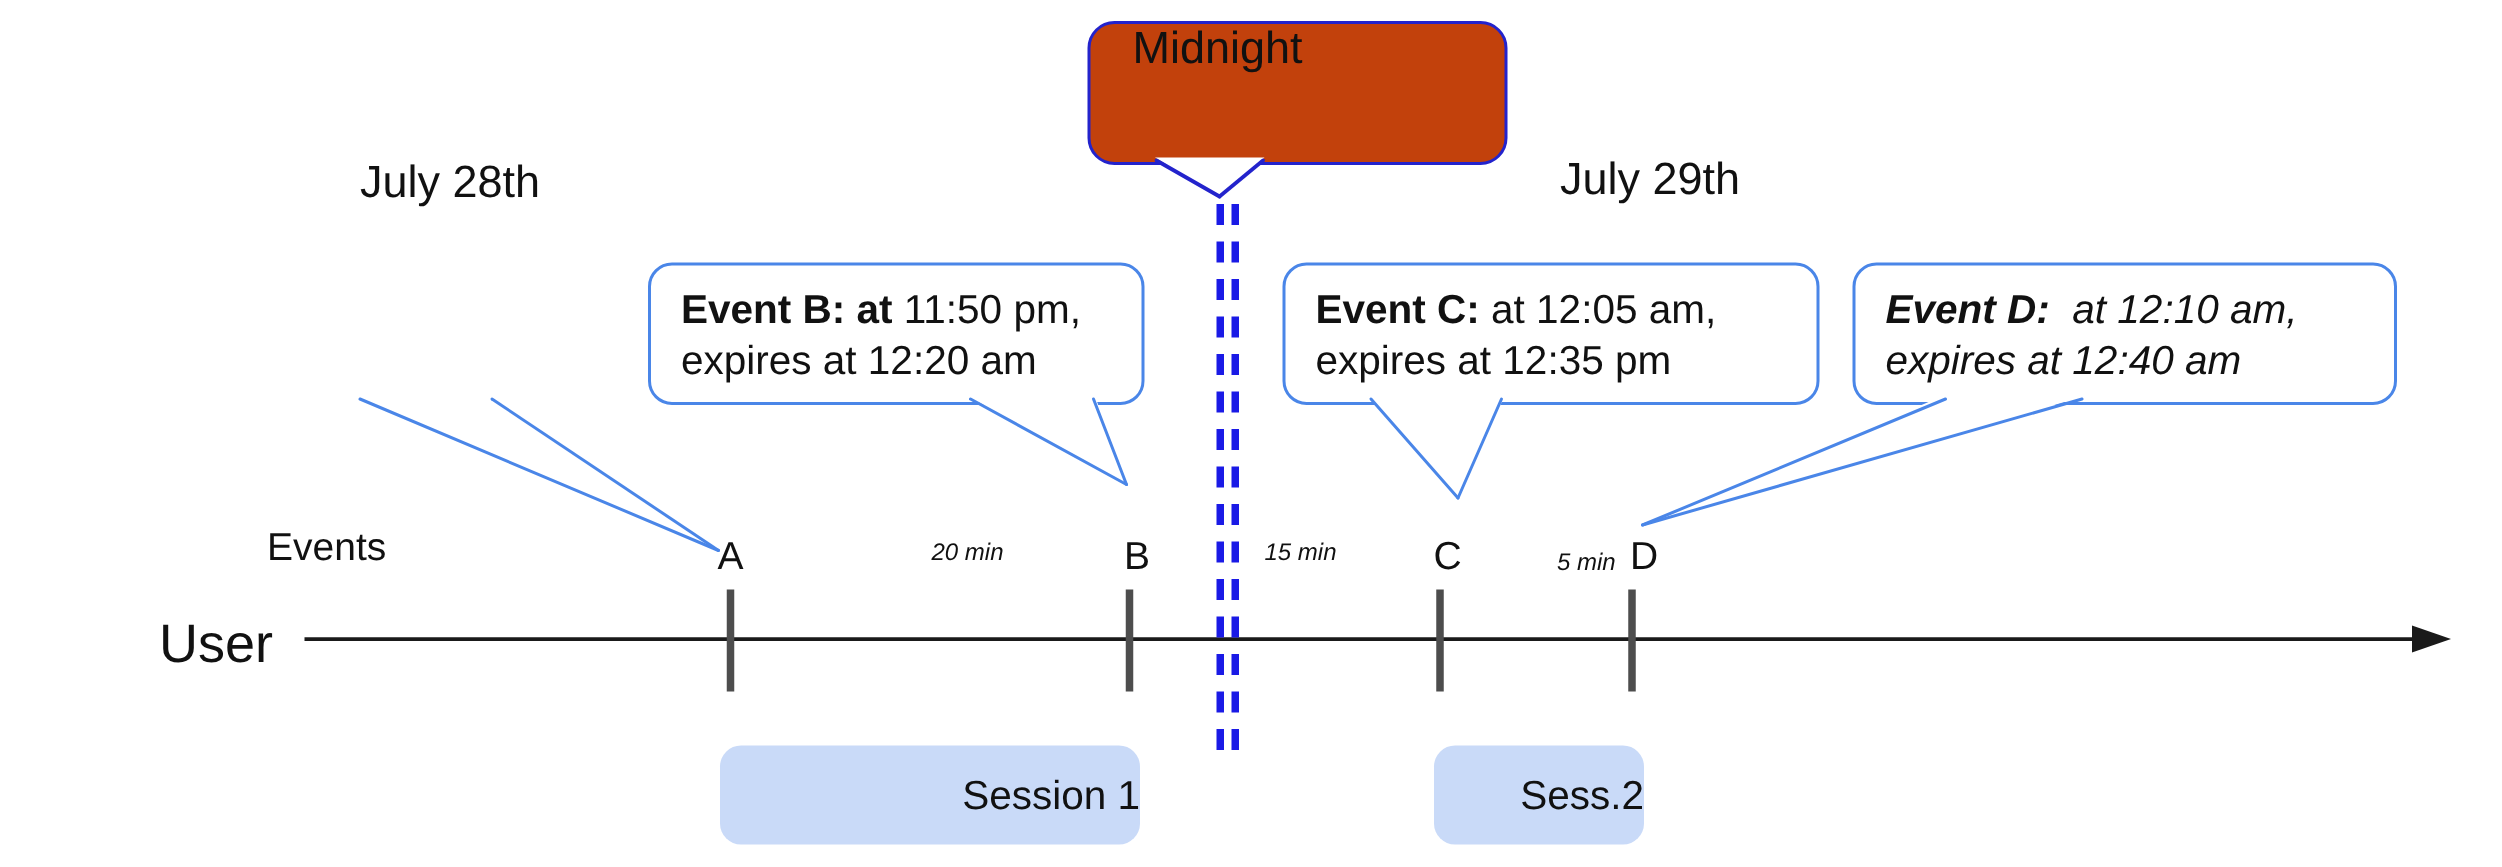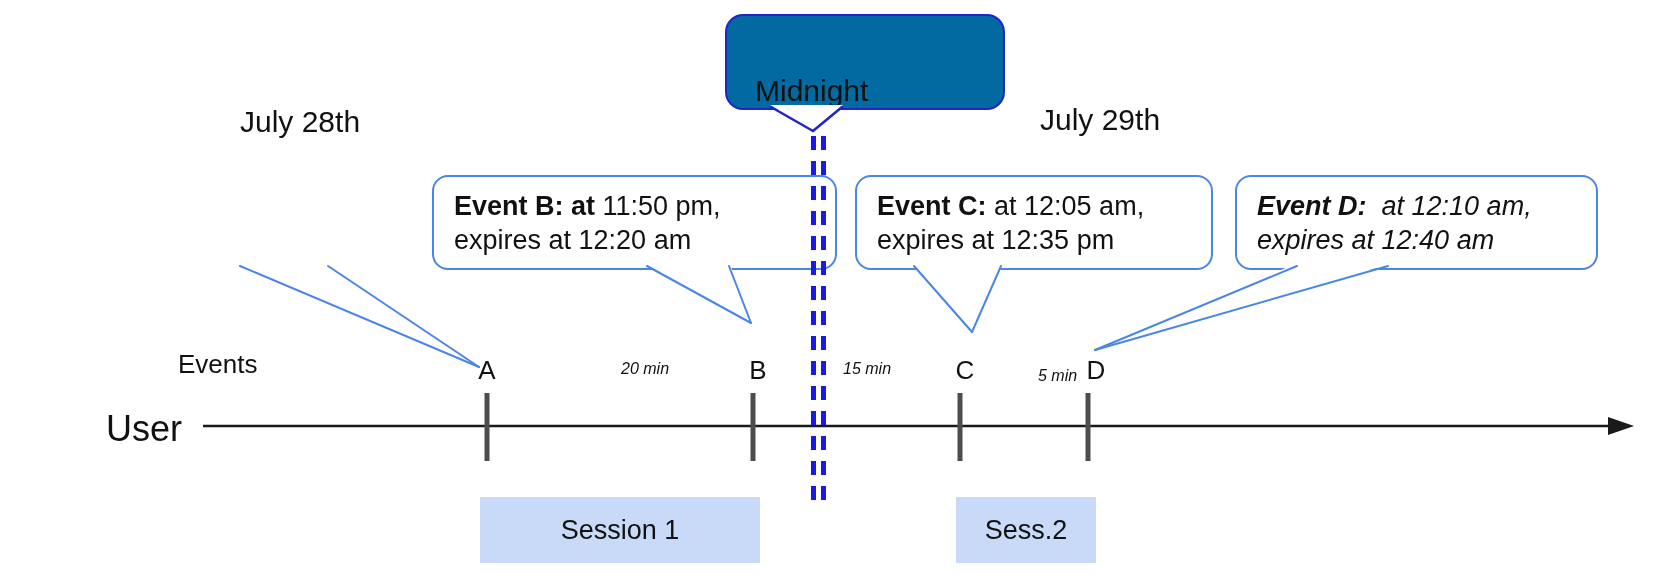--- a/index.html
+++ b/index.html
@@ -19,31 +19,31 @@
     border:2px solid var(--callout-blue);
     border-radius:16px;
     font-size:27px;
     line-height:34px;
     padding:12px 0 0 20px;
     z-index:1;
   }
   .callout .l1{white-space:pre-wrap;}
   .callout .l2{white-space:pre-wrap;}
   #callout-a{left:25px;  top:175px; width:370px; height:95px;}
-  #callout-b{left:432px; top:175px; width:405px; height:95px;}
+  #callout-b{left:432px; top:175px; width:331px; height:95px;}
   #callout-c{left:855px; top:175px; width:358px; height:95px;}
   #callout-d{left:1235px;top:175px; width:363px; height:95px;font-style:italic;}
 
   
   #midnight-callout{
     position:absolute;left:725px;top:14px;width:280px;height:96px;
-    box-sizing:border-box;background:#0369a1;
+    box-sizing:border-box;background:#c2410c;
     border:2.5px solid var(--midnight-blue);
     border-radius:18px;
-    font-size:30px;display:flex;align-items:flex-end;padding-left:28px;
+    font-size:30px;display:flex;align-items:flex-start;padding-left:28px;
     z-index:1;
   }
 
   
   .date-label{position:absolute;font-size:30px;text-align:left;z-index:1;}
   #date-left {left:240px; top:105px; width:290px;}
   #date-right{left:1040px;top:103px; width:290px;}
 
   #events-label{position:absolute;left:178px;top:349px;font-size:26px;z-index:1;}
   #user-label  {position:absolute;left:106px;top:408px;font-size:36px;z-index:1;}
@@ -53,22 +53,23 @@
 
   .interval{position:absolute;top:360px;width:90px;text-align:left;font-size:16px;z-index:1;font-style:italic;}
   #interval-ab{left:621px;}
   #interval-bc{left:843px;}
   #interval-cd{left:1038px;top:367px;}
 
   
   .session{
     position:absolute;top:497px;height:66px;
     background:var(--session-fill);
-    font-size:27px;display:flex;align-items:center;justify-content:center;
+    font-size:27px;display:flex;align-items:center;justify-content:flex-end;
     z-index:1;
+    border-radius:14px;
   }
   #session-1{left:480px;width:280px;}
   #session-2{left:956px;width:140px;}
 
   
   #overlay{position:absolute;left:0;top:0;z-index:5;pointer-events:none;}
   .tl-line{stroke:#1a1a1a;stroke-width:2.5;}
   .tl-head{fill:#1a1a1a;}
   .tick{stroke:var(--tick-gray);stroke-width:5;}
   .dash{stroke:var(--dash-blue);stroke-width:5;stroke-dasharray:14 11;}

